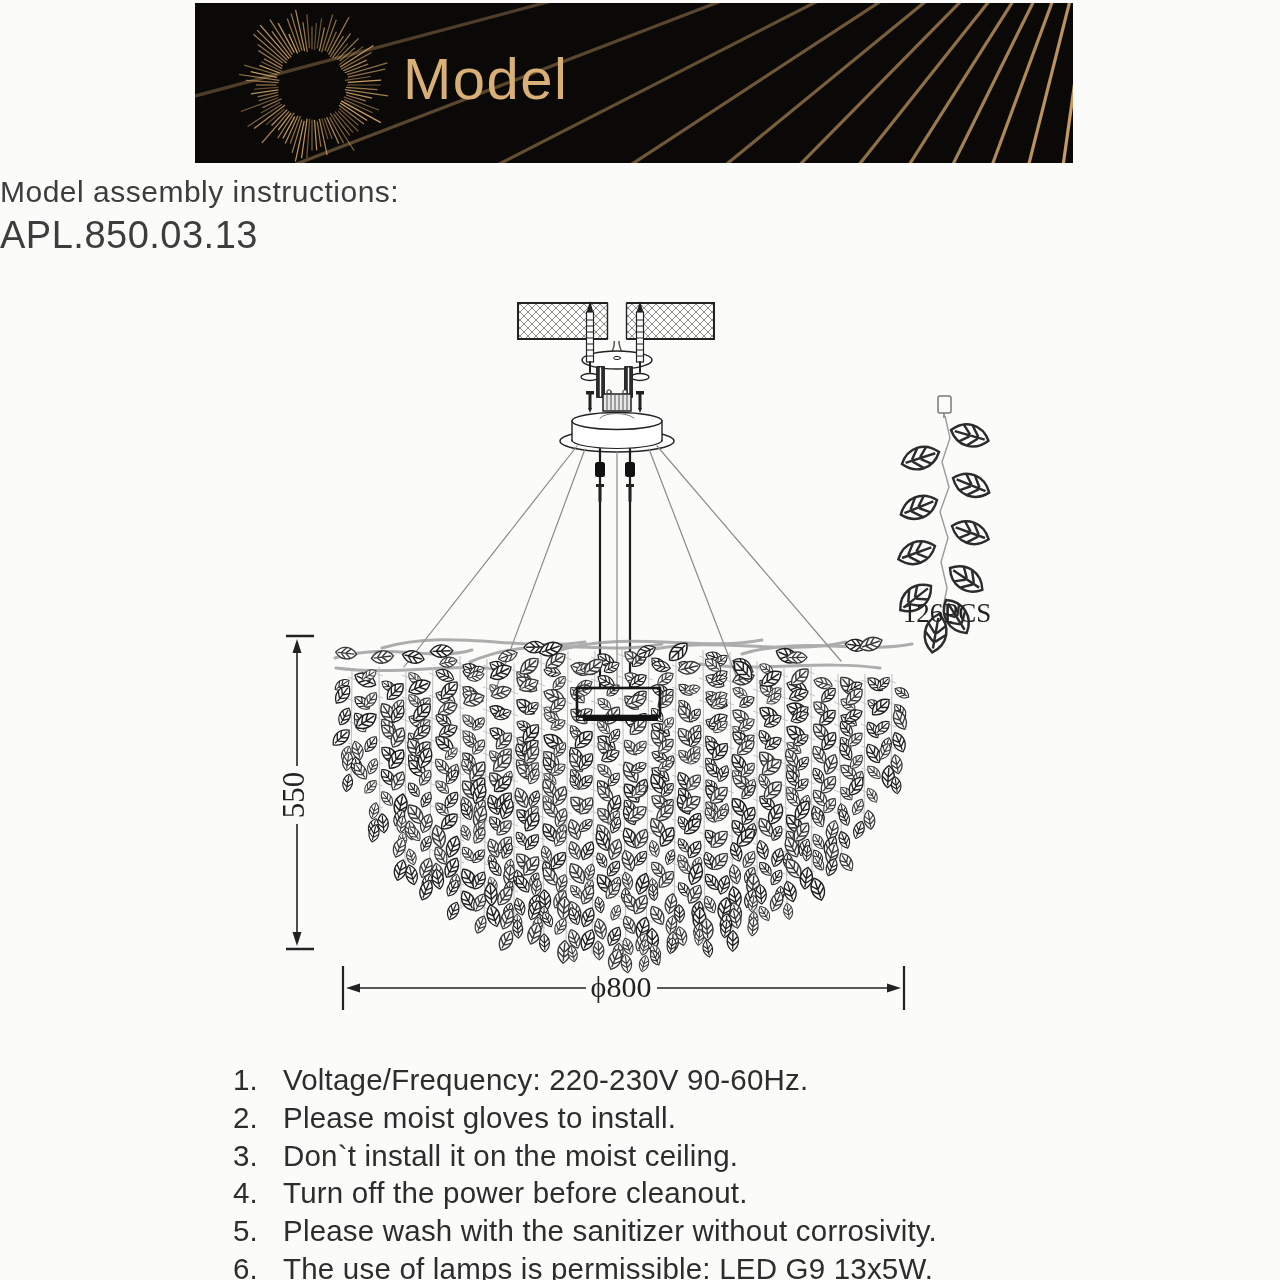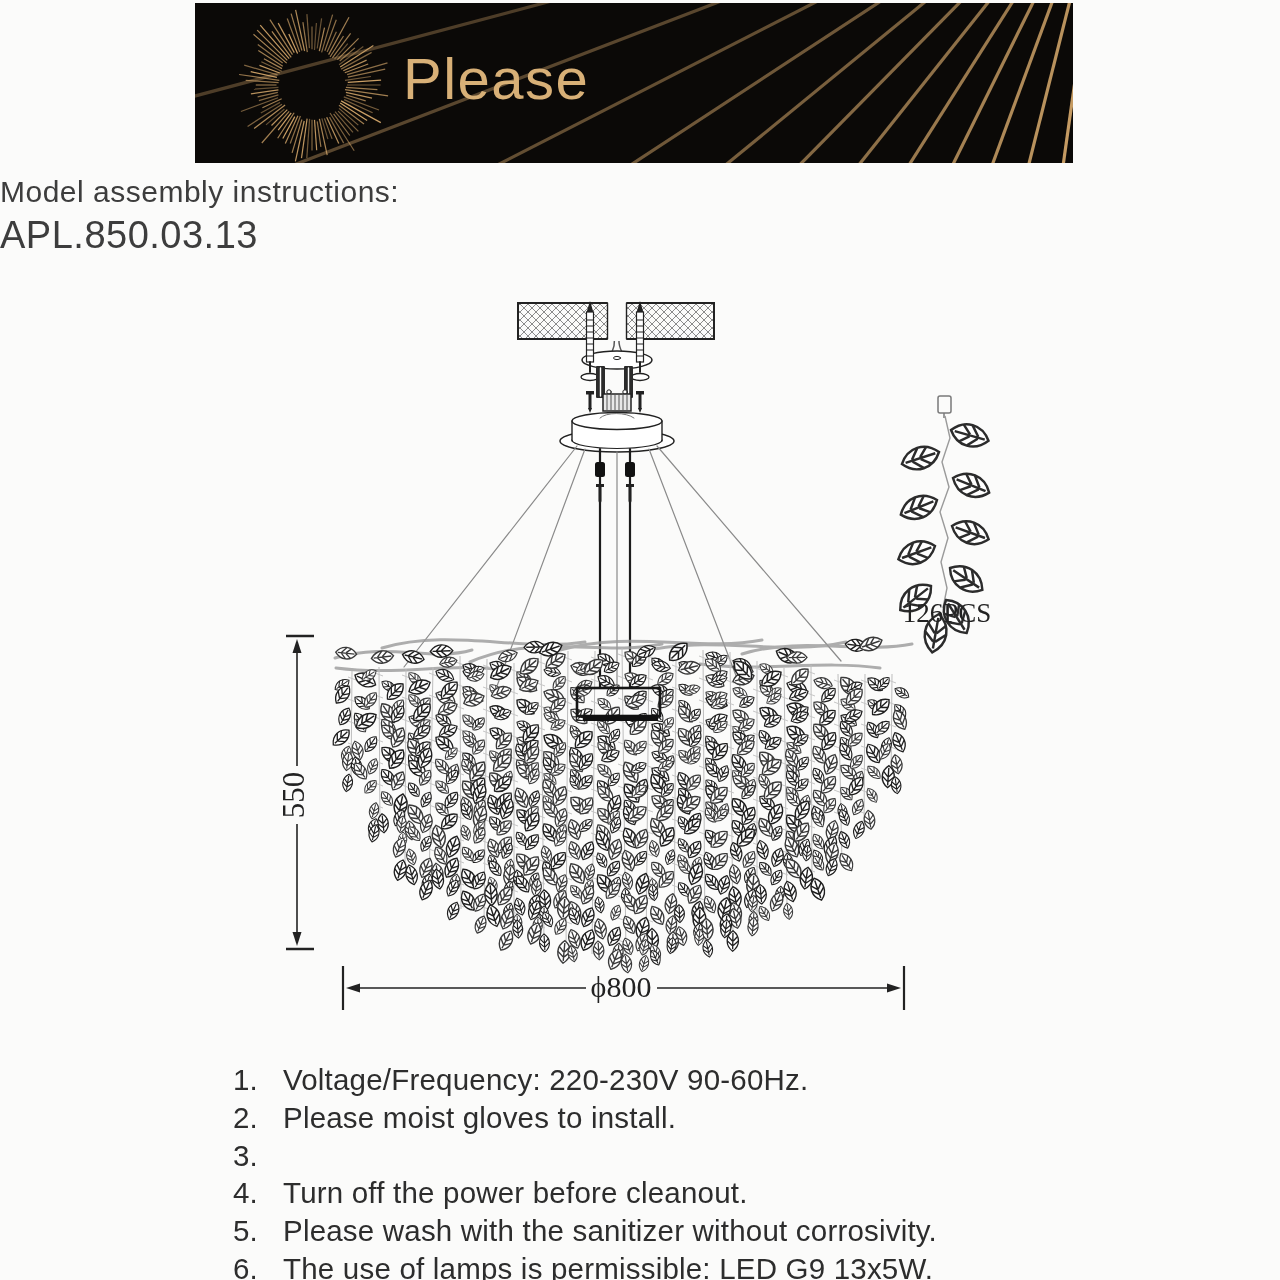--- a/index.html
+++ b/index.html
@@ -132,21 +132,21 @@
           <line x1="145.2" y1="63.9" x2="178.4" y2="42.6" stroke="#cfa368" stroke-width="1.2" opacity="0.92"></line>
           <line x1="146.1" y1="66.1" x2="176.6" y2="49.4" stroke="#cfa368" stroke-width="1.2" opacity="0.60"></line>
           <line x1="148.3" y1="67.7" x2="171.6" y2="57.1" stroke="#cfa368" stroke-width="1.2" opacity="0.85"></line>
           <line x1="149.8" y1="69.8" x2="173.2" y2="61.0" stroke="#cfa368" stroke-width="1.2" opacity="0.80"></line>
           <line x1="152.1" y1="71.7" x2="192.5" y2="59.8" stroke="#cfa368" stroke-width="1.2" opacity="0.66"></line>
           <line x1="152.9" y1="74.2" x2="190.2" y2="66.1" stroke="#cfa368" stroke-width="1.2" opacity="0.68"></line>
           <line x1="150.0" y1="77.3" x2="175.9" y2="73.5" stroke="#cfa368" stroke-width="1.2" opacity="0.52"></line>
           <line x1="152.8" y1="79.4" x2="186.1" y2="77.1" stroke="#cfa368" stroke-width="1.2" opacity="0.98"></line>
         </g>
     </svg>
-    <span class="brand">Please</span>
+    <span class="brand">Model</span>
   </div>
 
   <div class="title-block">
     <div class="title-line1">Model assembly instructions:</div>
     <div class="title-line2">APL.850.03.13</div>
   </div>
 
   <svg id="drawing" width="1280" height="1280" viewBox="0 0 1280 1280">
     <defs>
       <pattern id="hatch" width="8" height="8" patternUnits="userSpaceOnUse">
@@ -1160,20 +1160,21 @@
     <div class="ins-row">
       <span class="ins-num">1.</span>
       <span class="ins-text">Voltage/Frequency: 220-230V 90-60Hz.</span>
     </div>
     <div class="ins-row">
       <span class="ins-num">2.</span>
       <span class="ins-text">Please moist gloves to install.</span>
     </div>
     <div class="ins-row">
       <span class="ins-num">3.</span>
+      <span class="ins-text">Don`t install it on the moist ceiling.</span>
     </div>
     <div class="ins-row">
       <span class="ins-num">4.</span>
       <span class="ins-text">Turn off the power before cleanout.</span>
     </div>
     <div class="ins-row">
       <span class="ins-num">5.</span>
       <span class="ins-text">Please wash with the sanitizer without corrosivity.</span>
     </div>
     <div class="ins-row">

